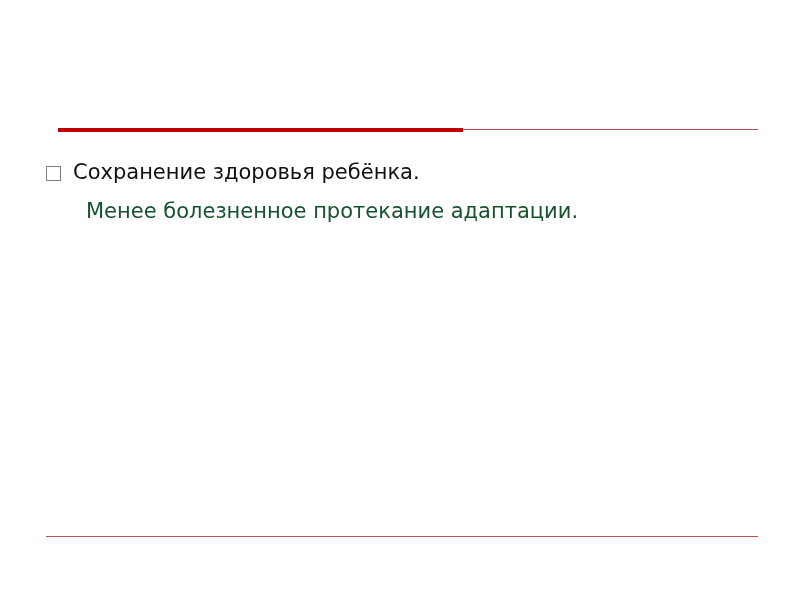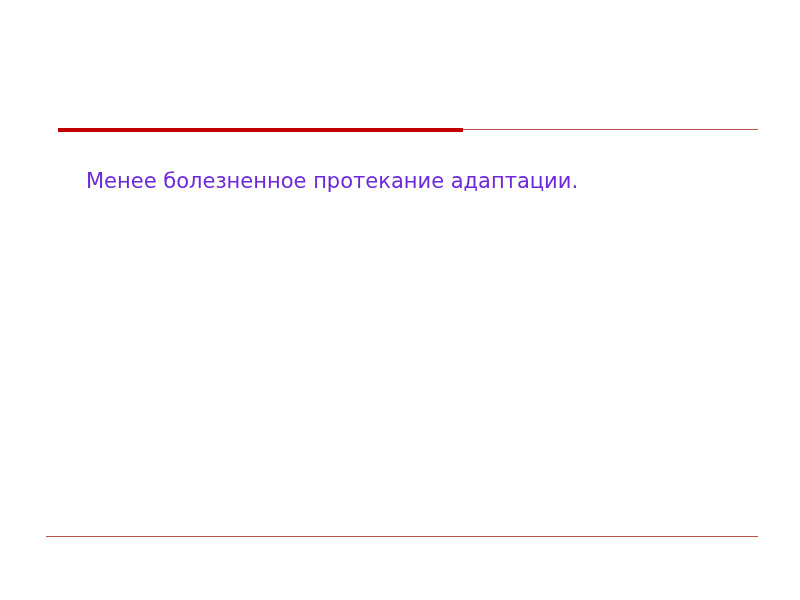--- a/index.html
+++ b/index.html
@@ -76,21 +76,21 @@
     flex: 0 0 auto;
     background: #ffffff;
   }
   .bullet-text {
     flex: 1 1 auto;
   }
   .sub-para {
     margin-top: 9px;
     margin-left: 25px;
     font-size: 21px;
-    color: #6d28d9;
+    color: #14532d;
     line-height: 1.42;
     max-width: 575px;
     text-indent: 15px;
   }
   .bottom-rule {
     position: absolute;
     left: 46px;
     top: 536px;
     width: 712px;
     height: 1px;
@@ -103,20 +103,24 @@
 <div class="slide">
 
 
   <div class="title-rule">
     <div class="rule-dark"></div>
     <div class="rule-light"></div>
   </div>
 
   <div class="body-block">
 
+    <div class="bullet-row">
+      <span class="bullet-marker"></span>
+      <span class="bullet-text">Сохранение здоровья ребёнка.</span>
+    </div>
 
     <div class="sub-para">Менее болезненное протекание адаптации.</div>
 
   </div>
 
   <div class="bottom-rule"></div>
 
 </div>
 
 </body></html>

